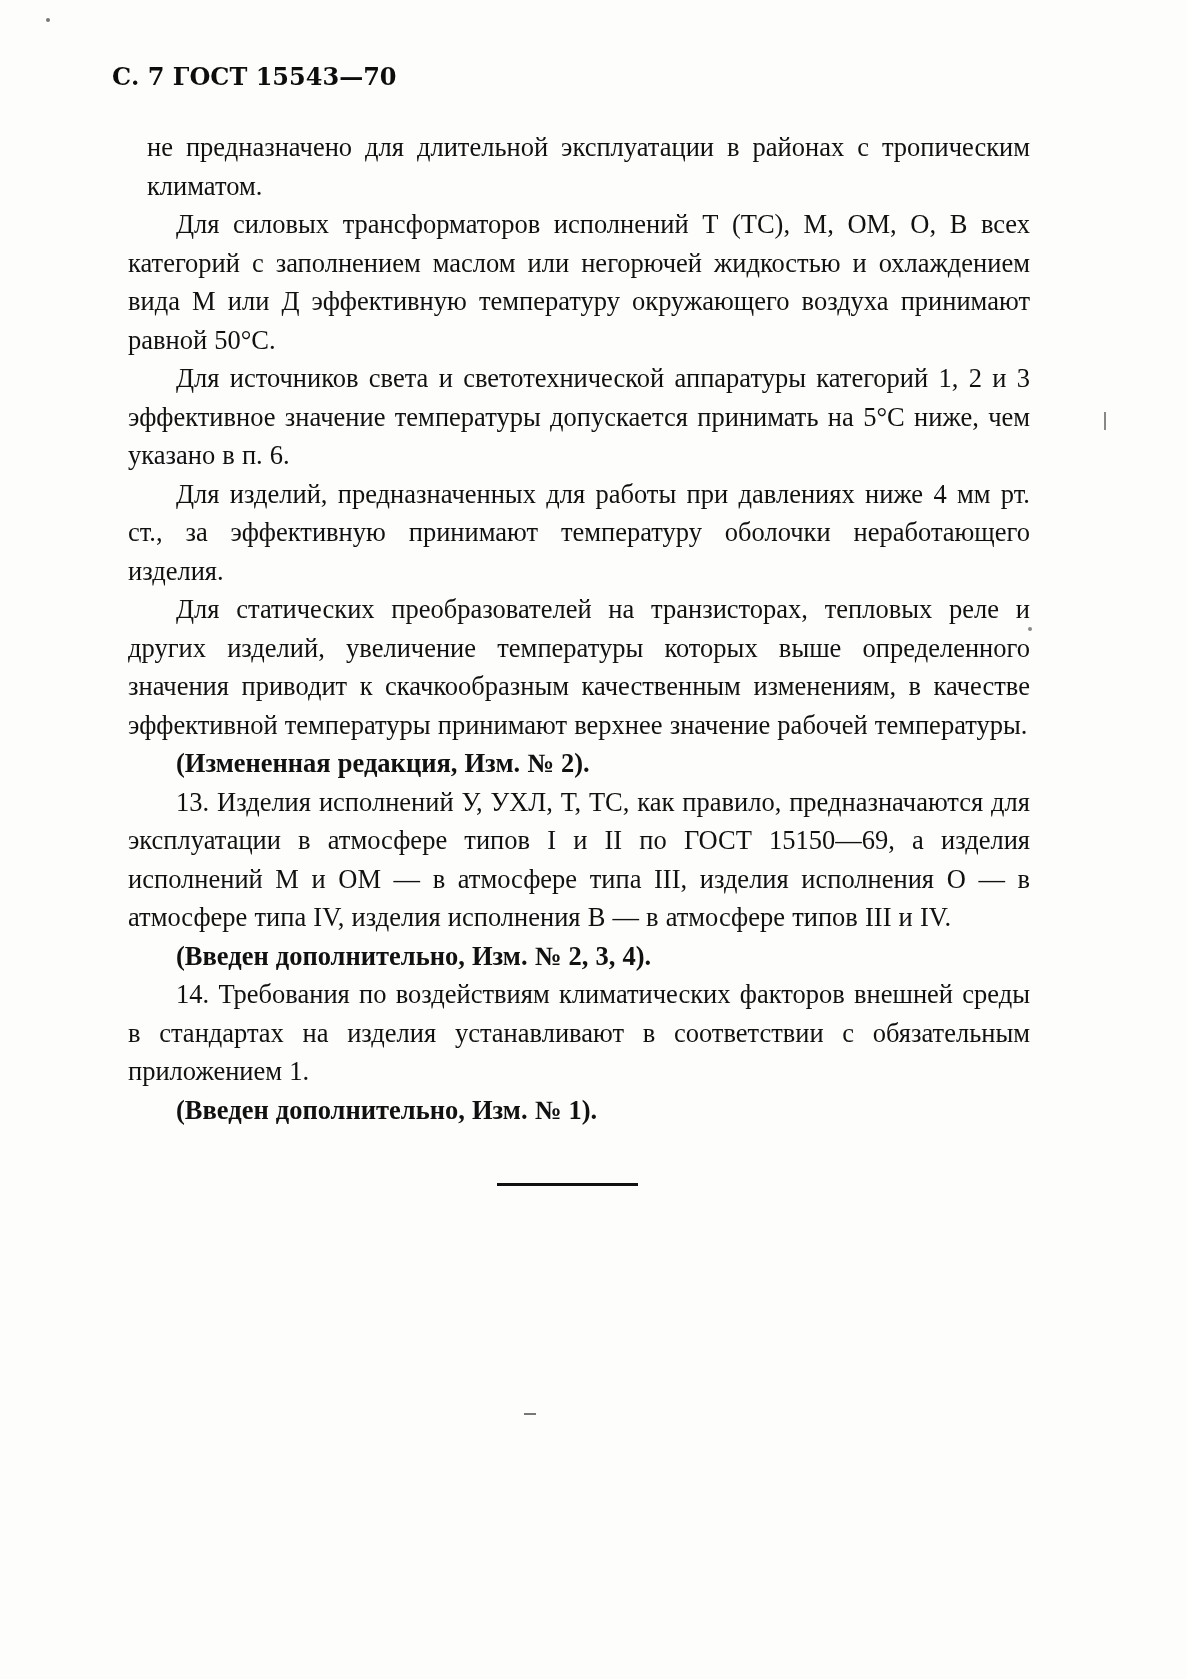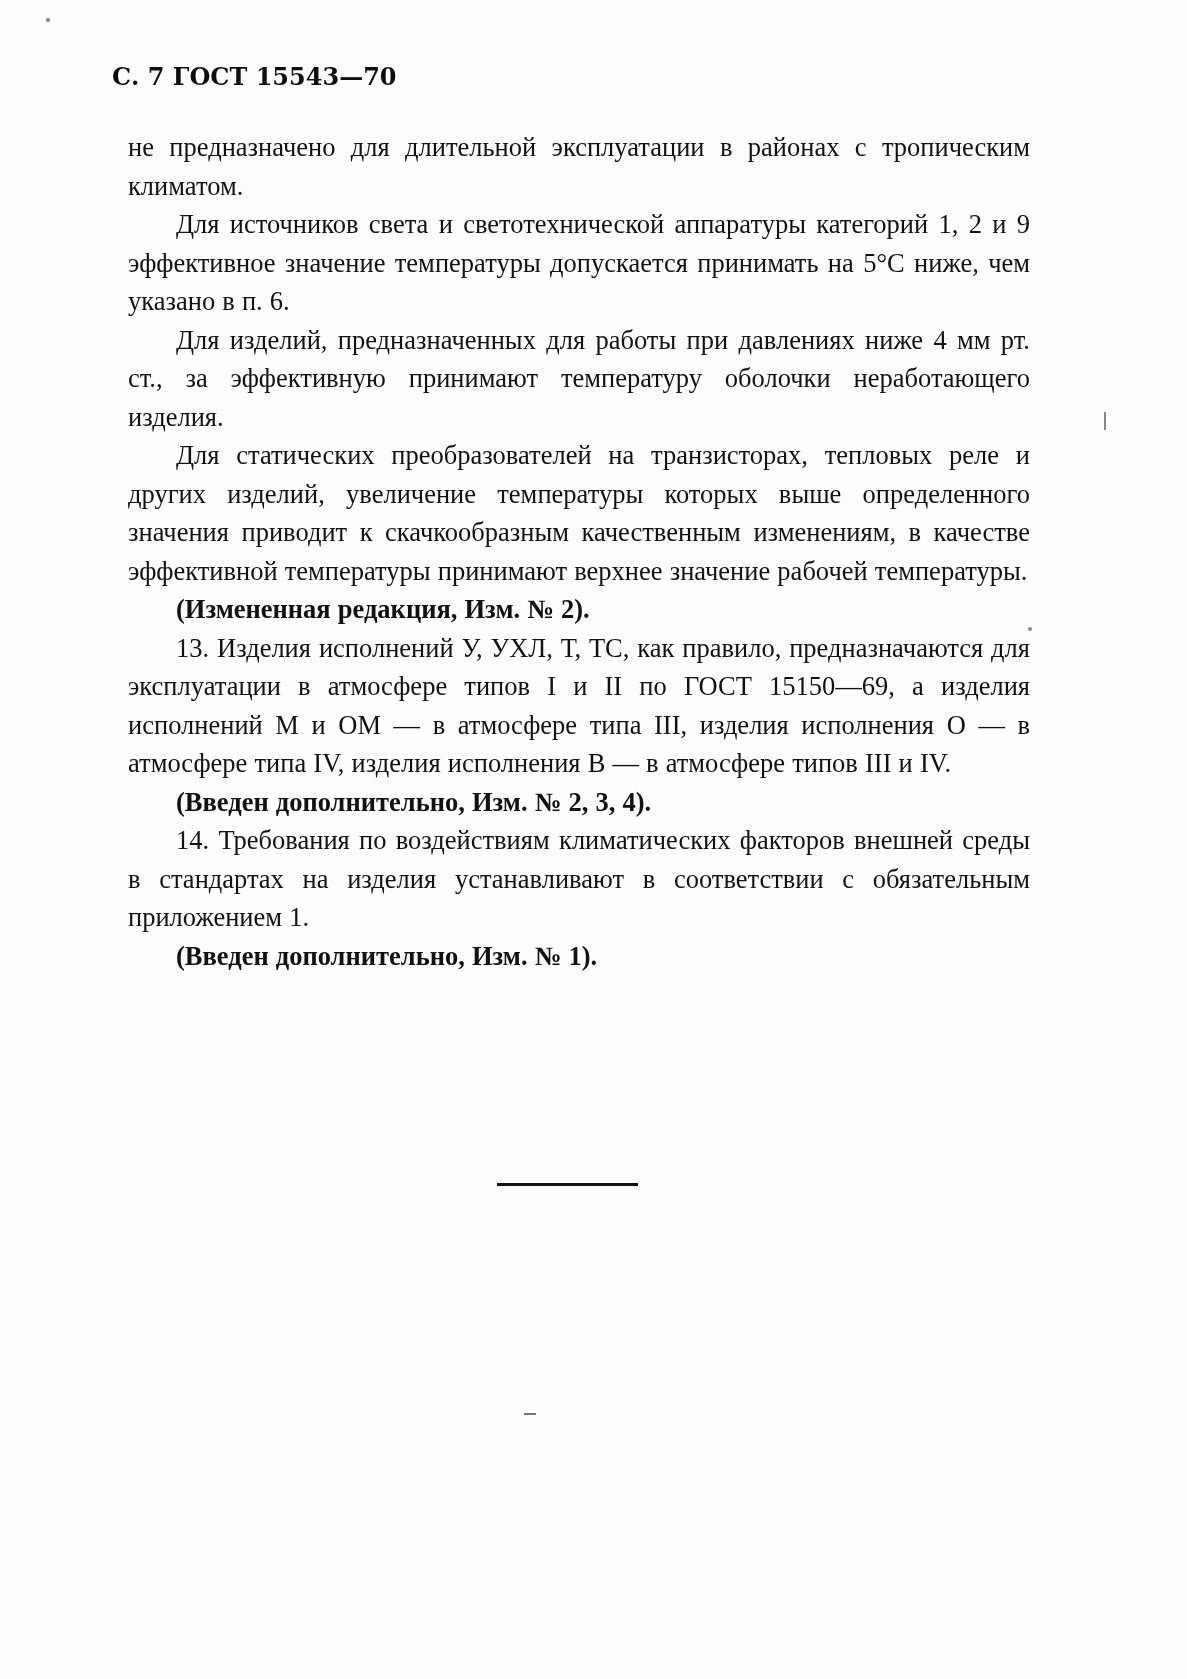--- a/index.html
+++ b/index.html
@@ -50,20 +50,21 @@
     line-height: 38.5px;
     text-align: justify;
     text-justify: inter-word;
     text-indent: 48px;
     color: #111111;
     font-family: "Liberation Serif", serif;
     word-spacing: 0.5px;
   }
   p.para.noindent {
     text-indent: 0;
+    margin-left: 19px;
   }
   p.para.bold {
     font-weight: bold;
     text-indent: 48px;
   }
   .rule {
     position: absolute;
     left: 497px;
     top: 1183px;
     width: 141px;
@@ -113,21 +114,22 @@
   <div class="edge-dot-left"></div>
   <div class="edge-tick-right"></div>
   <div class="edge-dot-right"></div>
 
   <div class="header">
     <span class="doc-code">С. 7 ГОСТ 15543—70</span>
   </div>
 
   <div class="content">
     <p class="para noindent">не предназначено для длительной эксплуатации в районах с тропическим климатом.</p>
-    <p class="para">Для источников света и светотехнической  аппаратуры категорий 1, 2 и 9 эффективное  значение  температуры  допускается принимать на 5°С ниже, чем указано в п. 6.</p>
+    <p class="para">Для силовых трансформаторов исполнений Т (ТС), М, ОМ, О, В всех категорий с заполнением маслом или негорючей жидкостью и охлаждением  вида М или Д эффективную  температуру окружающего воздуха принимают равной 50°С.</p>
+    <p class="para">Для источников света и светотехнической  аппаратуры категорий 1, 2 и 3 эффективное  значение  температуры  допускается принимать на 5°С ниже, чем указано в п. 6.</p>
     <p class="para">Для изделий, предназначенных для работы при давлениях ниже 4 мм рт. ст., за эффективную принимают  температуру  оболочки неработающего изделия.</p>
     <p class="para">Для статических преобразователей на транзисторах, тепловых реле и других изделий, увеличение температуры  которых  выше определенного значения приводит  к  скачкообразным  качественным изменениям, в качестве эффективной температуры принимают верхнее значение рабочей температуры.</p>
     <p class="para bold">(Измененная редакция, Изм. № 2).</p>
     <p class="para">13. Изделия исполнений У, УХЛ, Т, ТС, как правило,  предназначаются для эксплуатации в атмосфере типов I и II по ГОСТ 15150—69, а изделия   исполнений М и ОМ — в атмосфере  типа III, изделия исполнения О — в атмосфере типа IV, изделия исполнения В — в атмосфере типов III и IV.</p>
     <p class="para bold">(Введен дополнительно, Изм. № 2, 3, 4).</p>
     <p class="para">14. Требования по воздействиям климатических факторов внешней среды в стандартах на изделия устанавливают в соответствии с обязательным приложением 1.</p>
     <p class="para bold">(Введен дополнительно, Изм. № 1).</p>
   </div>
 
   <div class="rule"></div>

